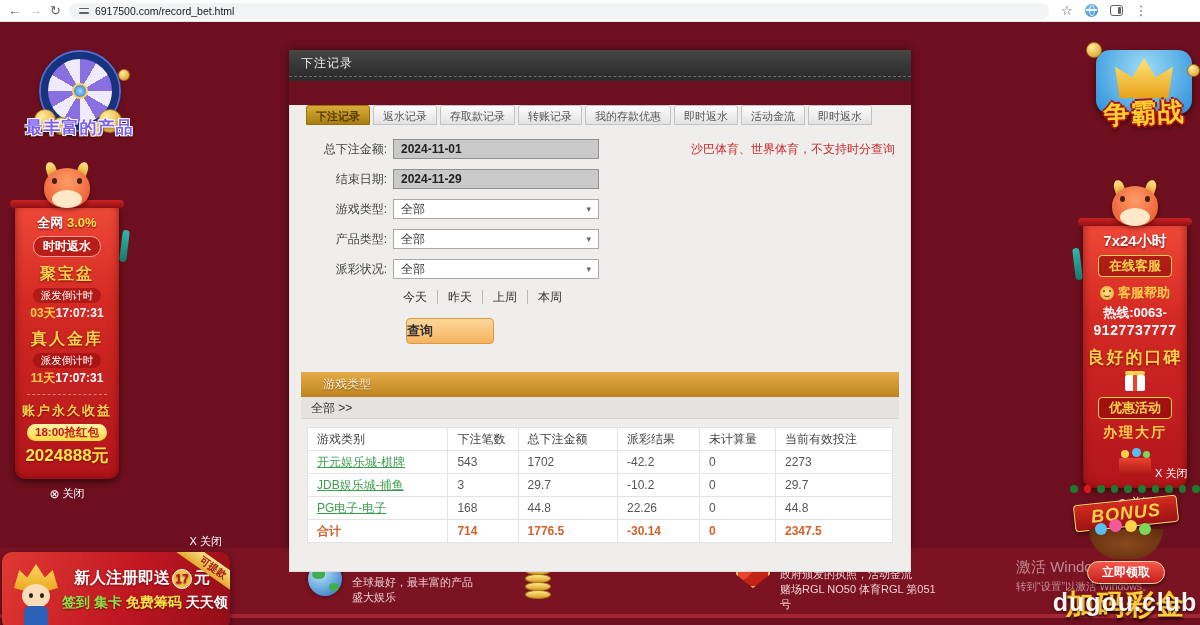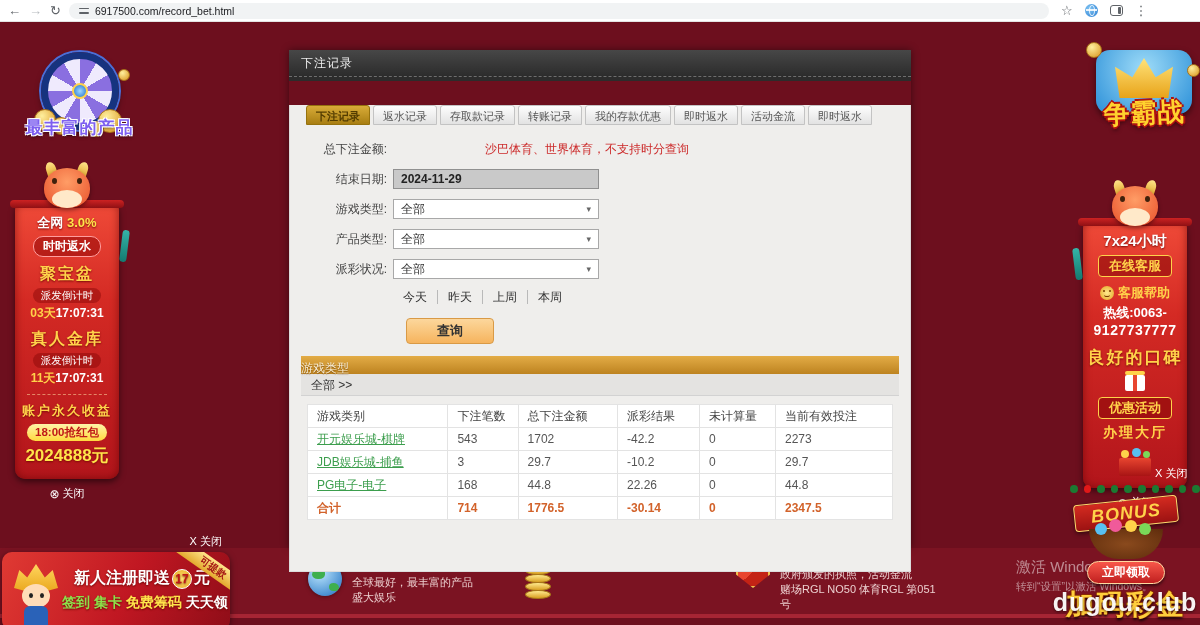--- a/index.html
+++ b/index.html
@@ -47,24 +47,24 @@
     font-weight:bold; color:#222; line-height:18px; padding:0 7px; }
   .select { width:206px; height:20px; background:#fff; border:1px solid #a8a8a8; display:flex;
     justify-content:space-between; align-items:center; padding:0 7px; font-size:12px; color:#333; cursor:pointer; }
   .select .caret { font-size:9px; color:#666; }
   .red-note { margin-left:92px; font-size:12px; color:#cc2a2a; }
   .quick-links { margin:4px 0 0 103px; font-size:12px; }
   .quick-links a { color:#333; text-decoration:none; padding:0 10px; border-right:1px solid #b9b9b9; cursor:pointer; }
   .quick-links a:last-child { border-right:none; }
   .search-btn { margin:12px 0 0 116px; width:88px; height:26px; background:linear-gradient(#fcd79c,#f6b45e);
     border:1px solid #d99a46; border-radius:4px; font-size:13px; font-weight:bold; color:#333;
-    text-align:center; line-height:24px; cursor:pointer; }
-
-  .section-gold { margin:12px 11px 0; height:18px; background:linear-gradient(#e3ac46,#bd8320);
-    color:#f8eed6; font-size:12px; line-height:25px; padding-left:0; text-shadow:0 1px 1px rgba(110,60,0,.7); }
+    line-height:24px; cursor:pointer; }
+
+  .section-gold { margin:28px 11px 0; height:25px; background:linear-gradient(#e3ac46,#bd8320);
+    color:#f8eed6; font-size:12px; line-height:25px; padding-left:22px; text-shadow:0 1px 1px rgba(110,60,0,.7); }
   .section-gray { margin:0 11px; height:22px; background:#e4e3e1; font-size:12px; color:#333;
     line-height:22px; padding-left:10px; border-bottom:1px solid #d2d2d2; }
 
   .bet-table { margin:8px 17px 0; width:calc(100% - 34px); border-collapse:collapse; background:#fff;
     font-size:12px; border:1px solid #cfcfcf; }
   .bet-table th, .bet-table td { border:1px solid #e3e3e3; height:23px; padding:0 9px; text-align:left;
     font-weight:normal; color:#555; }
   .bet-table th { color:#444; }
   .bet-table col.c1{width:24%;} .bet-table col.c2{width:12%;} .bet-table col.c3{width:17%;}
   .bet-table col.c4{width:14%;} .bet-table col.c5{width:13%;} .bet-table col.c6{width:20%;}
@@ -350,20 +350,21 @@
           <span class="tab">转账记录</span>
           <span class="tab">我的存款优惠</span>
           <span class="tab">即时返水</span>
           <span class="tab">活动金流</span>
           <span class="tab">即时返水</span>
         </div>
 
         <div class="form">
           <div class="frow">
             <label>总下注金额:</label>
+            <div class="input-date">2024-11-01</div>
             <span class="red-note">沙巴体育、世界体育，不支持时分查询</span>
           </div>
           <div class="frow">
             <label>结束日期:</label>
             <div class="input-date">2024-11-29</div>
           </div>
           <div class="frow">
             <label>游戏类型:</label>
             <div class="select">
               <span>全部</span>

